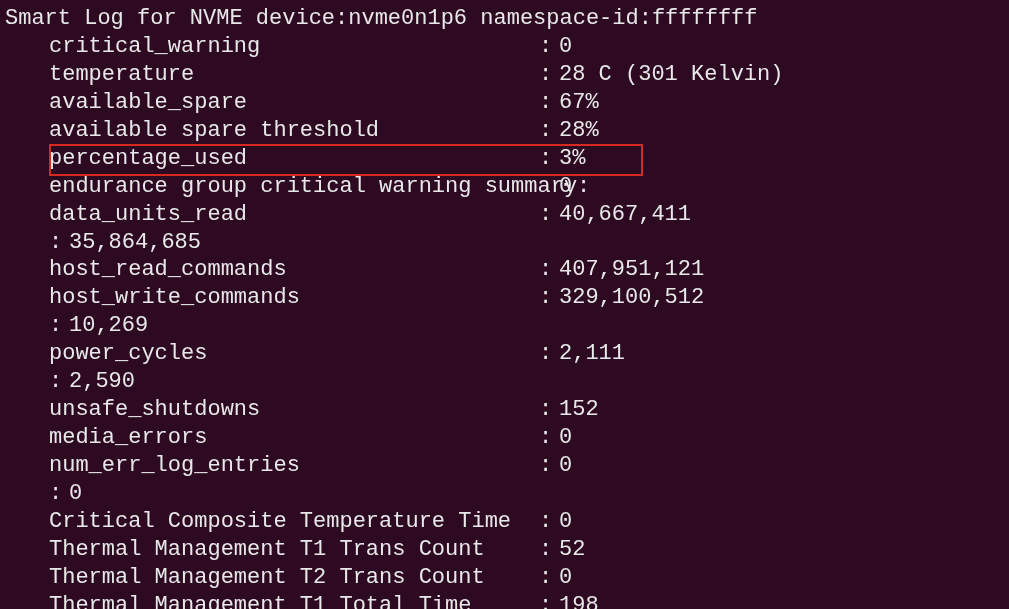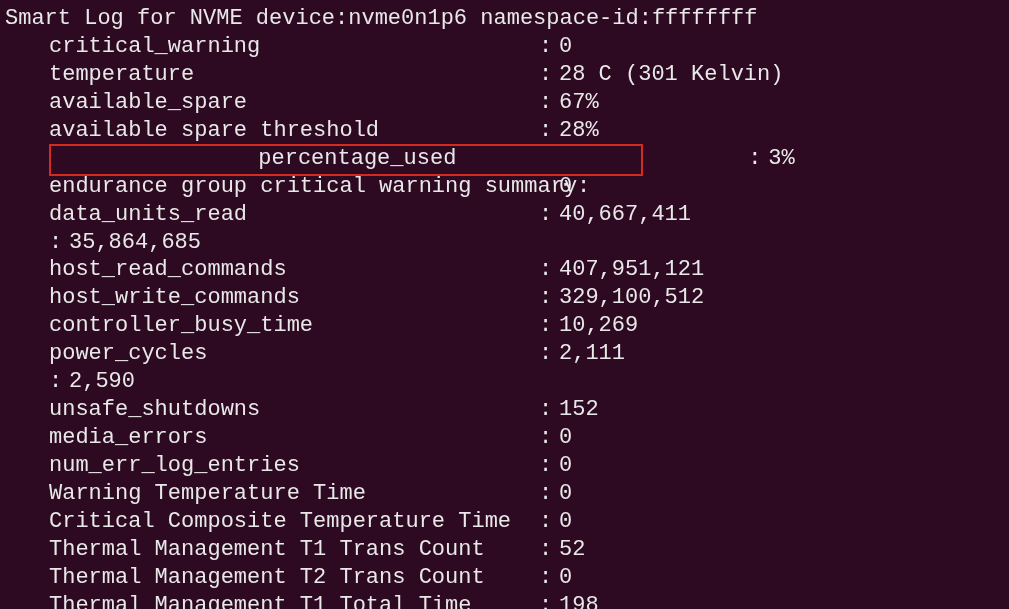--- a/index.html
+++ b/index.html
@@ -32,21 +32,20 @@
     }
     .log-sep {
       display: inline-block;
       width: 20px;
     }
     .log-val {
       display: inline-block;
     }
     .highlighted {
       position: relative;
-      justify-content: center;
     }
     .highlighted::before {
       content: '';
       position: absolute;
       left: 0;
       top: -1px;
       width: 590px;
       height: 28px;
       border: 2px solid #d52b1e;
       pointer-events: none;
@@ -60,24 +59,24 @@
     <div class="log-line"><span class="log-key">critical_warning</span><span class="log-sep">:</span><span class="log-val">0</span></div>
     <div class="log-line"><span class="log-key">temperature</span><span class="log-sep">:</span><span class="log-val">28 C (301 Kelvin)</span></div>
     <div class="log-line"><span class="log-key">available_spare</span><span class="log-sep">:</span><span class="log-val">67%</span></div>
     <div class="log-line"><span class="log-key">available spare threshold</span><span class="log-sep">:</span><span class="log-val">28%</span></div>
     <div class="log-line highlighted"><span class="log-key">percentage_used</span><span class="log-sep">:</span><span class="log-val">3%</span></div>
     <div class="log-line"><span class="log-key">endurance group critical warning summary:</span><span class="log-sep"></span><span class="log-val">0</span></div>
     <div class="log-line"><span class="log-key">data_units_read</span><span class="log-sep">:</span><span class="log-val">40,667,411</span></div>
     <div class="log-line"><span class="log-sep">:</span><span class="log-val">35,864,685</span></div>
     <div class="log-line"><span class="log-key">host_read_commands</span><span class="log-sep">:</span><span class="log-val">407,951,121</span></div>
     <div class="log-line"><span class="log-key">host_write_commands</span><span class="log-sep">:</span><span class="log-val">329,100,512</span></div>
-    <div class="log-line"><span class="log-key">controller_busy_time</span><span class="log-sep">:</span><span class="log-val">10,269</span></div>
+    <div class="log-line"><span class="log-sep">:</span><span class="log-val">10,269</span></div>
     <div class="log-line"><span class="log-key">power_cycles</span><span class="log-sep">:</span><span class="log-val">2,111</span></div>
     <div class="log-line"><span class="log-sep">:</span><span class="log-val">2,590</span></div>
     <div class="log-line"><span class="log-key">unsafe_shutdowns</span><span class="log-sep">:</span><span class="log-val">152</span></div>
     <div class="log-line"><span class="log-key">media_errors</span><span class="log-sep">:</span><span class="log-val">0</span></div>
     <div class="log-line"><span class="log-key">num_err_log_entries</span><span class="log-sep">:</span><span class="log-val">0</span></div>
-    <div class="log-line"><span class="log-key">Warning Temperature Time</span><span class="log-sep">:</span><span class="log-val">0</span></div>
+    <div class="log-line"><span class="log-sep">:</span><span class="log-val">0</span></div>
     <div class="log-line"><span class="log-key">Critical Composite Temperature Time</span><span class="log-sep">:</span><span class="log-val">0</span></div>
     <div class="log-line"><span class="log-key">Thermal Management T1 Trans Count</span><span class="log-sep">:</span><span class="log-val">52</span></div>
     <div class="log-line"><span class="log-key">Thermal Management T2 Trans Count</span><span class="log-sep">:</span><span class="log-val">0</span></div>
     <div class="log-line"><span class="log-key">Thermal Management T1 Total Time</span><span class="log-sep">:</span><span class="log-val">198</span></div>
   </div>
 
 </body></html>

